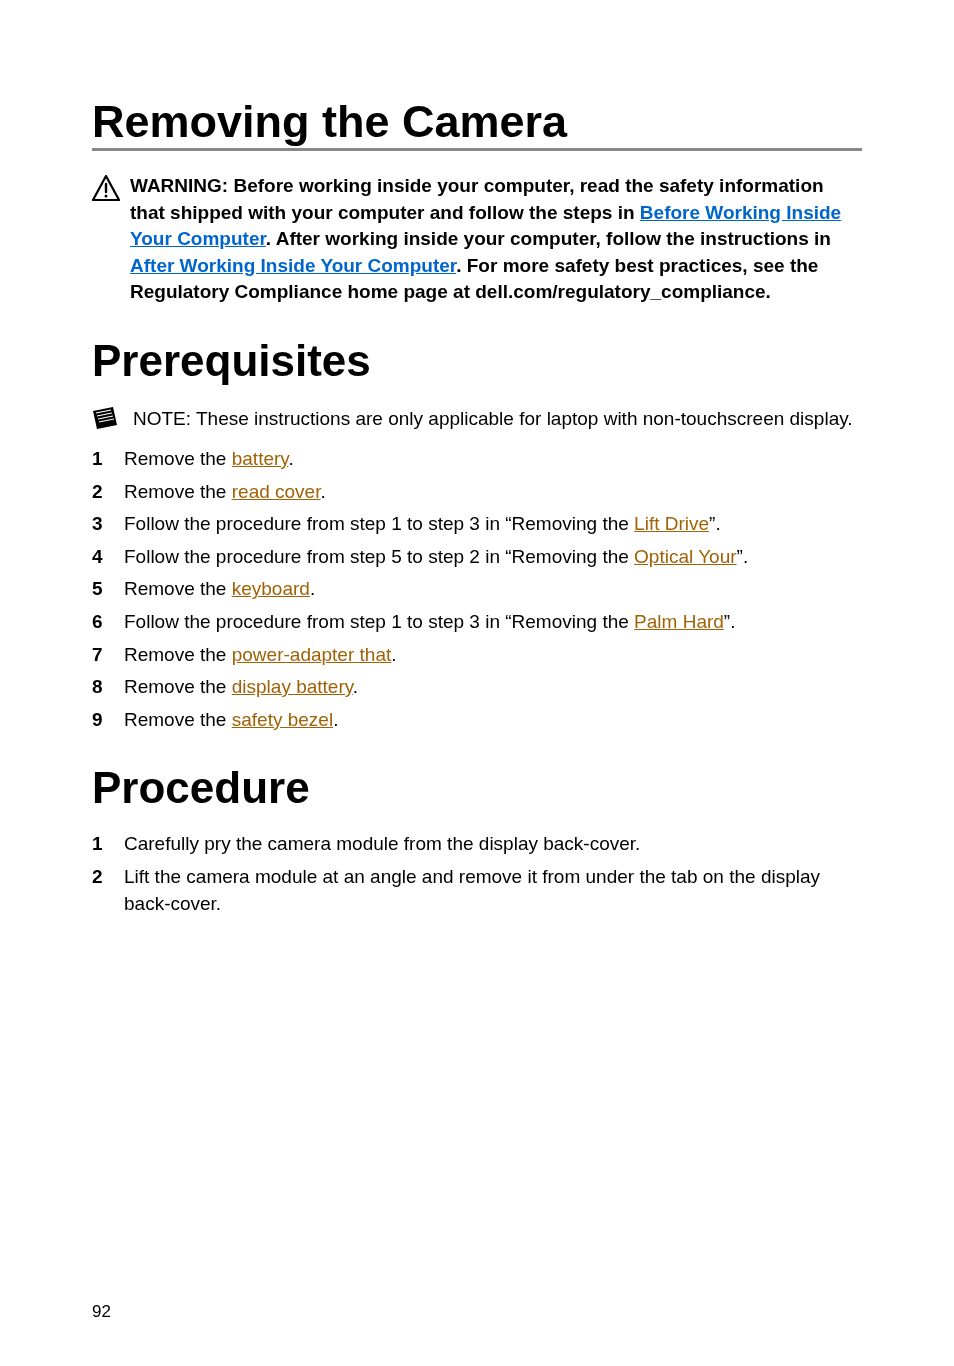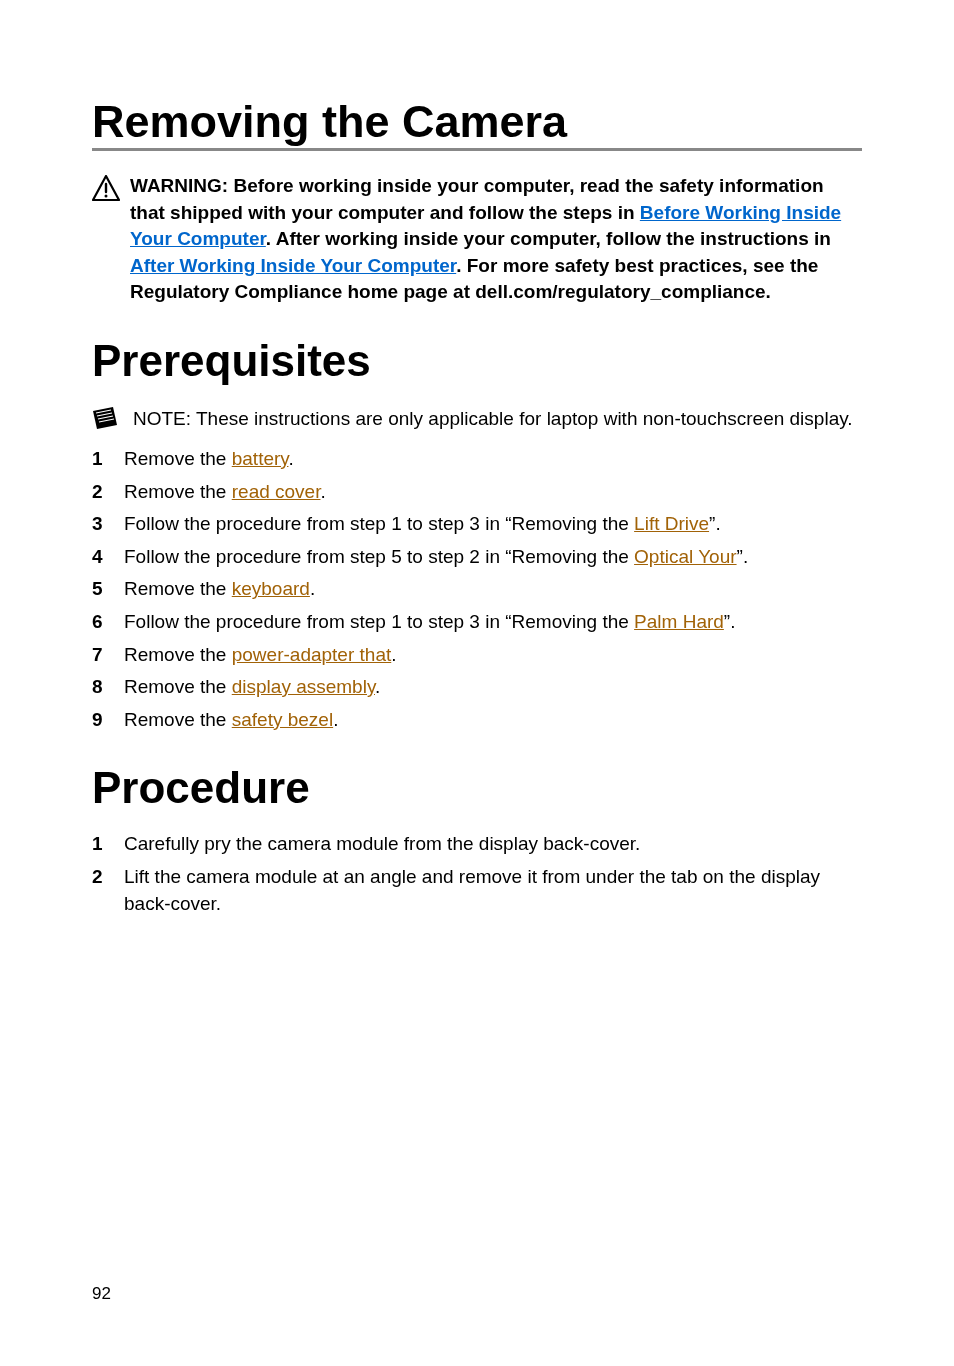--- a/index.html
+++ b/index.html
@@ -69,21 +69,21 @@
       margin-bottom: 6px;
     }
     ol.steps > li::before {
       content: counter(step);
       font-weight: bold;
       min-width: 14px;
       flex-shrink: 0;
     }
     .page-num {
       position: absolute;
-      bottom: 62px;
+      bottom: 44px;
       left: 92px;
       font-size: 17px;
     }
   </style>
 </head>
 <body>
 
 <h1 class="page-title">Removing the Camera</h1>
 
 <div class="warning-block">
@@ -129,21 +129,21 @@
   <li>
       <span><span>Remove the </span><a href="#" class="link-normal">keyboard</a><span>.</span></span>
     </li>
   <li>
       <span><span>Follow the procedure from step 1 to step 3 in “Removing the </span><a href="#" class="link-normal">Palm Hard</a><span>”.</span></span>
     </li>
   <li>
       <span><span>Remove the </span><a href="#" class="link-normal">power-adapter that</a><span>.</span></span>
     </li>
   <li>
-      <span><span>Remove the </span><a href="#" class="link-normal">display assembly</a><span>.</span></span>
+      <span><span>Remove the </span><a href="#" class="link-normal">display battery</a><span>.</span></span>
     </li>
   <li>
       <span><span>Remove the </span><a href="#" class="link-normal">safety bezel</a><span>.</span></span>
     </li>
 </ol>
 
 <h2 class="section-heading">Procedure</h2>
 
 <ol class="steps">
   <li>

